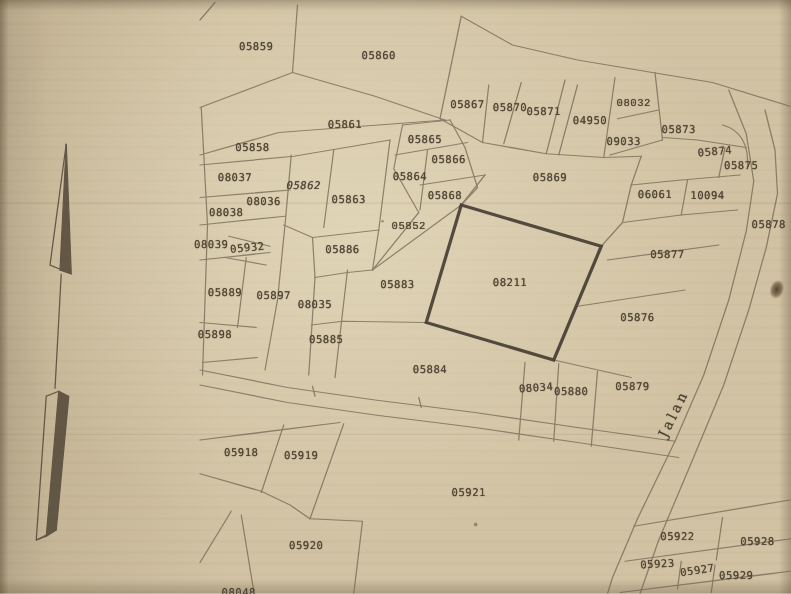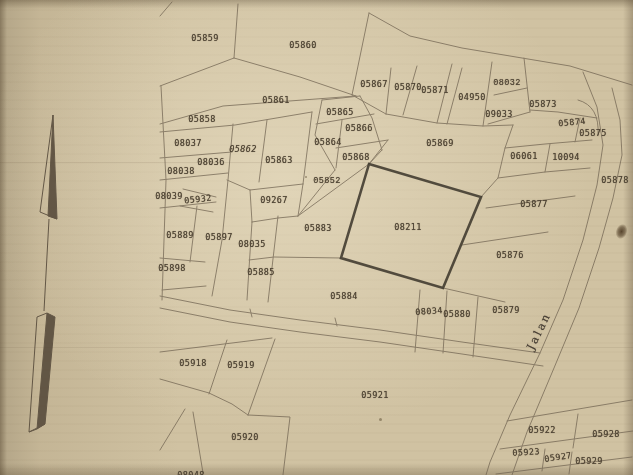--- a/index.html
+++ b/index.html
@@ -170,21 +170,21 @@
     <span class="parcel-label" style="left: 303px; top: 45px;">05860</span>
     <span class="parcel-label" style="left: 276px; top: 100px;">05861</span>
     <span class="parcel-label" style="left: 202px; top: 119px;">05858</span>
     <span class="parcel-label" style="left: 188px; top: 143px;">08037</span>
     <span class="parcel-label" style="left: 243px; top: 149px; font-style: italic;">05862</span>
     <span class="parcel-label" style="left: 279px; top: 160px;">05863</span>
     <span class="parcel-label" style="left: 211px; top: 162px;">08036</span>
     <span class="parcel-label" style="left: 181px; top: 171px;">08038</span>
     <span class="parcel-label" style="left: 169px; top: 196px;">08039</span>
     <span class="parcel-label" style="left: 198px; top: 199px; transform: translate(-50%, -50%) rotate(-6deg);">05932</span>
-    <span class="parcel-label" style="left: 274px; top: 200px;">09267</span>
+    <span class="parcel-label" style="left: 274px; top: 200px;">05886</span>
     <span class="parcel-label" style="left: 180px; top: 235px;">05889</span>
     <span class="parcel-label" style="left: 219px; top: 237px;">05897</span>
     <span class="parcel-label" style="left: 252px; top: 244px;">08035</span>
     <span class="parcel-label" style="left: 172px; top: 268px;">05898</span>
     <span class="parcel-label" style="left: 261px; top: 272px;">05885</span>
     <span class="parcel-label" style="left: 340px; top: 112px;">05865</span>
     <span class="parcel-label" style="left: 359px; top: 128px;">05866</span>
     <span class="parcel-label" style="left: 328px; top: 142px;">05864</span>
     <span class="parcel-label" style="left: 356px; top: 157px;">05868</span>
     <span class="parcel-label" style="left: 327px; top: 181px; font-family: Liberation Mono, monospace;">05852</span>

